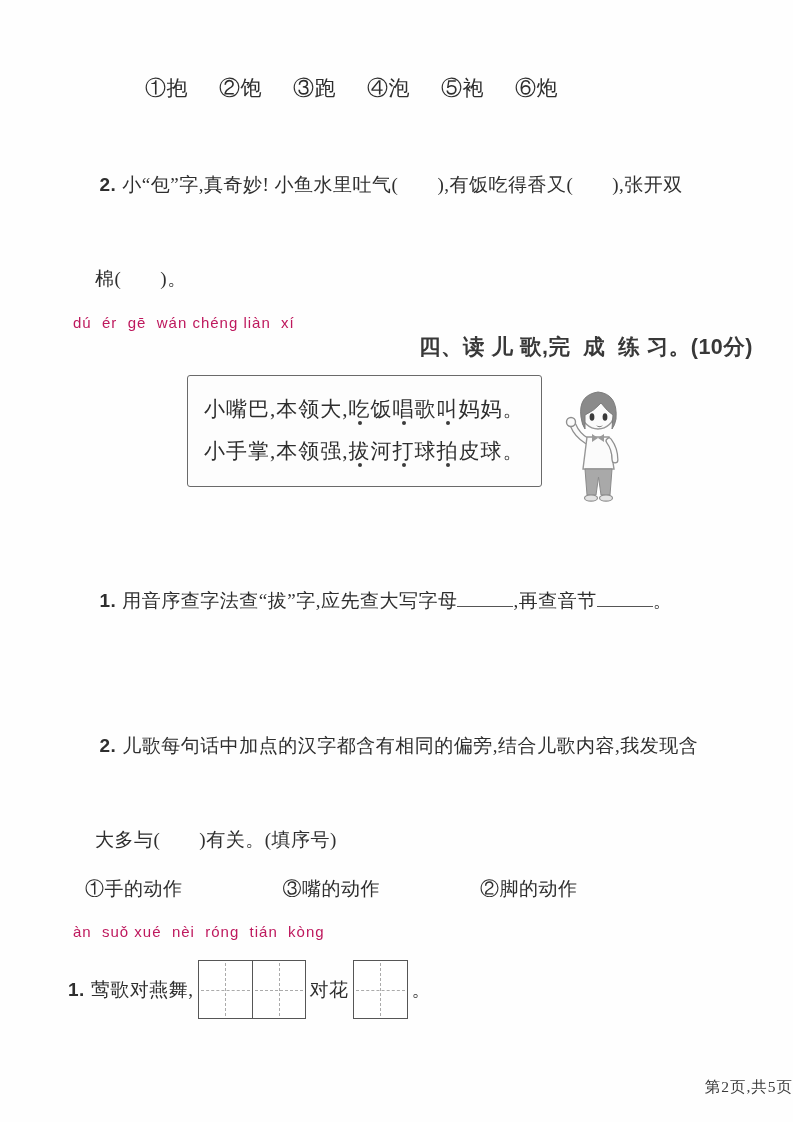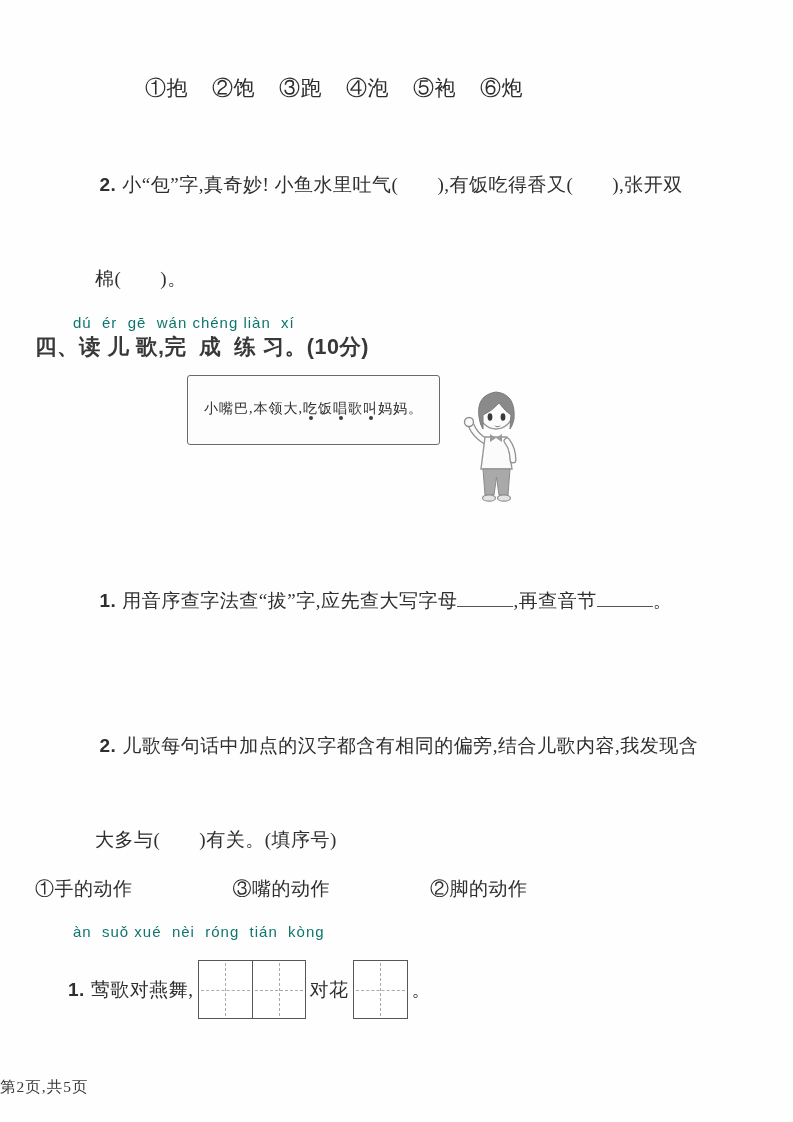--- a/index.html
+++ b/index.html
@@ -10,63 +10,64 @@
     margin:0 auto;
     background:#fefefe;
     overflow:hidden;
     padding:74px 40px 0 35px;
     color:#2e2e2e;
     font-family:"Liberation Serif", serif;
     font-size:19px;
     letter-spacing:0.5px;
   }
   .options-row{
-    display:flex; gap:24px;
+    display:flex; gap:31px;
     margin-left:110px;
     font-size:21px;
     white-space:pre-wrap;
   }
   .para{ margin-top:12px; }
   .line{ line-height:47px; white-space:pre-wrap; }
   .l1{ margin-left:33px; }
   .cont{ margin-left:60px; }
   .qnum{ font-weight:bold; font-family:"Liberation Sans", sans-serif; margin-right:6px; }
   .pinyin{
     margin-top:12px; margin-left:38px;
     font-family:"Liberation Sans", sans-serif;
-    font-size:15px; color:#0f766e;
+    font-size:15px; color:#be185d;
     letter-spacing:1px; white-space:pre-wrap;
   }
   .sec-title{
     margin-top:1px;
     font-family:"Liberation Sans", sans-serif;
     font-size:21.5px; font-weight:bold; color:#383838;
     white-space:pre-wrap;
+    text-align:right;
   }
   .song-row{ display:flex; align-items:flex-start; margin-top:14px; margin-left:152px; }
   .song-box{
     border:1.5px solid #6a6a6a; border-radius:3px;
     background:#fdfdfd;
     padding:12px 16px 14px 16px;
   }
-  .song-line{ font-size:14px; line-height:42px; white-space:pre-wrap; letter-spacing:1px; }
+  .song-line{ font-size:21px; line-height:42px; white-space:pre-wrap; letter-spacing:1px; }
   .dotted{ position:relative; }
   .dotted::after{
     content:""; position:absolute; left:50%; bottom:-4px;
     width:4px; height:4px; border-radius:50%;
     background:#3c3c3c; transform:translateX(-50%);
   }
   .girl-wrap{ margin-left:14px; margin-top:6px; }
   .q{ margin-top:16px; }
   .blank{
     display:inline-block; width:56px; height:1em;
     border-bottom:1.5px solid #555;
     vertical-align:baseline;
   }
-  .choices{ display:flex; margin-top:4px; line-height:44px; }
+  .choices{ display:flex; margin-left:50px; margin-top:4px; line-height:44px; }
   .choices span{ margin-right:100px; white-space:pre-wrap; }
   .fill-row{
     display:flex; align-items:center;
     margin-left:33px; white-space:pre-wrap;
   }
   .fill-row .txt{ white-space:pre-wrap; }
   .tian{
     display:inline-flex;
     border:1.6px solid #565656;
     background:#fff;
@@ -77,21 +78,21 @@
   .cell::before{
     content:""; position:absolute; top:2px; bottom:2px; left:50%;
     border-left:1px dashed #ababab;
   }
   .cell::after{
     content:""; position:absolute; left:2px; right:2px; top:50%;
     border-top:1px dashed #ababab;
   }
   .footer{
     position:absolute; bottom:24px; left:0; width:100%;
-    text-align:left; font-size:15.5px; color:#3a3a3a;
+    text-align:right; font-size:15.5px; color:#3a3a3a;
     letter-spacing:1px;
   }
 </style>
 </head>
 <body>
 
 <div class="page">
 
   <div class="options-row">
     <span>①抱</span>
@@ -108,20 +109,21 @@
     </div>
     <div class="line cont">棉(　　)。</div>
   </div>
 
   <div class="pinyin">dú  ér  gē  wán chéng liàn  xí</div>
   <div class="sec-title">四、读 儿 歌,完  成  练 习。(10分)</div>
 
   <div class="song-row">
     <div class="song-box">
       <div class="song-line"><span>小嘴巴,本领大,</span><span class="dotted">吃</span><span>饭</span><span class="dotted">唱</span><span>歌</span><span class="dotted">叫</span><span>妈妈。</span></div>
+      <div class="song-line"><span>小手掌,本领强,</span><span class="dotted">拔</span><span>河</span><span class="dotted">打</span><span>球</span><span class="dotted">拍</span><span>皮球。</span></div>
     </div>
     <div class="girl-wrap">
       <svg width="82" height="128" viewBox="0 0 82 128">
 
         <path d="M31 60 Q21 54 17 44" stroke="#8f8f8f" stroke-width="7" fill="none" stroke-linecap="round"></path>
         <path d="M31 60 Q21 54 17 44" stroke="#fbfbfb" stroke-width="4.5" fill="none" stroke-linecap="round"></path>
 
         <circle cx="15" cy="41" r="4.5" fill="#fbfbfb" stroke="#8f8f8f" stroke-width="1.4"></circle>
 
         <ellipse cx="42" cy="33" rx="16" ry="15" fill="#fbfbfb" stroke="#979797" stroke-width="1.4"></ellipse>

